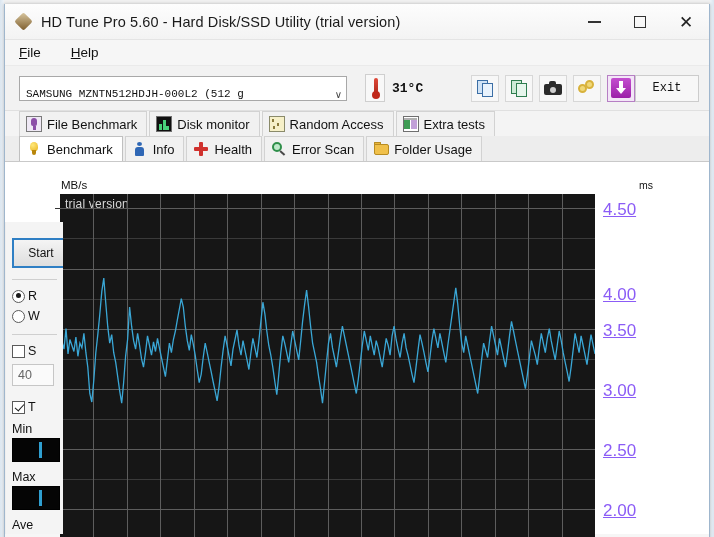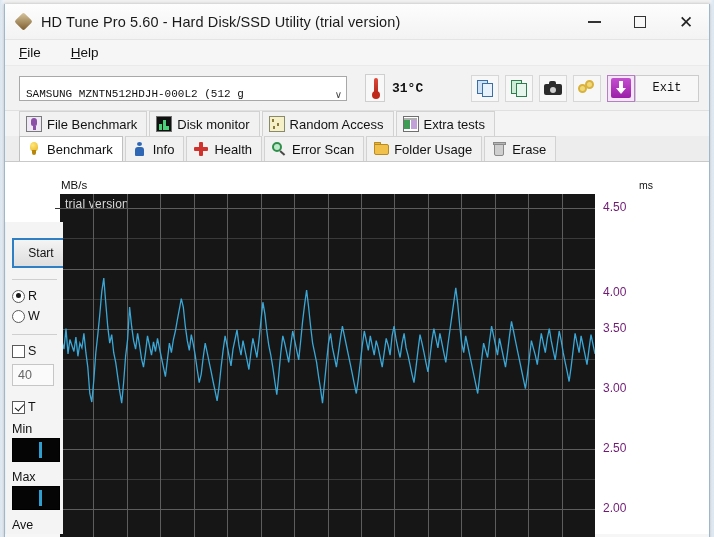--- a/index.html
+++ b/index.html
@@ -350,23 +350,24 @@
     position: absolute;
     left: 5px; top: 3px;
     font-size: 12px;
     color: #d8d8d8;
     font-family: "Liberation Sans", sans-serif;
     letter-spacing: .2px;
   }
 
   .tick {
     position: absolute;
-    font-size: 12px;
-    color: #701a75;
+    font-size: 17px;
+    color: #8b5cf6;
     white-space: nowrap;
+    text-decoration: underline;
   }
   .tick.right { left: 598px; }
 
   .tickmark {
     position: absolute;
     width: 5px; height: 1px; background: #333;
   }
 
   
   .sidepanel {
@@ -604,27 +605,20 @@
             <span class="handle"></span>
           </span>
         <span class="tlabel">Error Scan</span>
       </div>
       <div class="tab">
         <span class="tabicon gi-folder">
             <span class="tabp"></span>
             <span class="b"></span>
           </span>
         <span class="tlabel">Folder Usage</span>
-      </div>
-      <div class="tab">
-        <span class="tabicon gi-erase">
-            <span class="lid"></span>
-            <span class="can"></span>
-          </span>
-        <span class="tlabel">Erase</span>
       </div>
     </div>
 
     <div class="content">
 
       <div class="chart-wrap">
         <div class="axis-label-left">MB/s</div>
         <div class="axis-label-right">ms</div>
 
         <div id="ticks-left">

